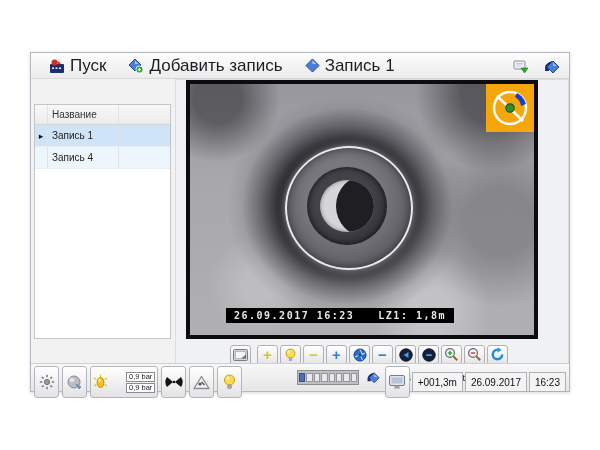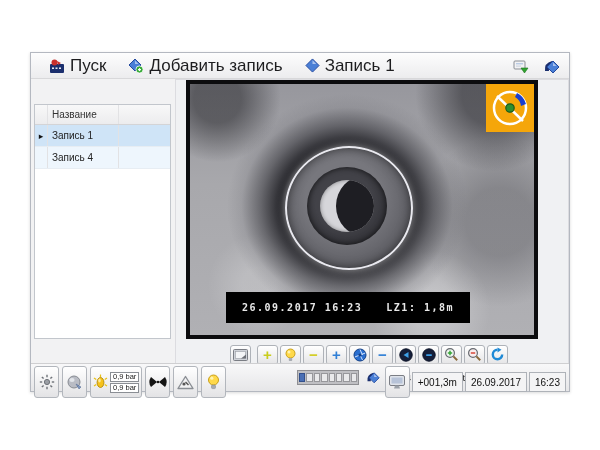--- a/index.html
+++ b/index.html
@@ -62,39 +62,39 @@
     background:radial-gradient(circle at 46% 42%, #77777d 0 40%, #5b5b61 75%, #4c4c52);
     box-shadow:0 0 8px rgba(255,255,255,.55), inset 0 0 10px rgba(0,0,0,.5);}
   .v-bore{position:absolute;left:calc(45.5% - 40px);top:calc(48.5% - 39px);width:80px;height:78px;
     border-radius:50%;background:radial-gradient(circle at 45% 42%, #424248 0 45%, #2c2c31 85%);
     box-shadow:inset 0 0 6px rgba(0,0,0,.7);}
   .v-hole{position:absolute;left:calc(45.5% - 27px);top:calc(48.5% - 26px);width:54px;height:52px;
     border-radius:50%;background:#d6d6da;overflow:hidden;box-shadow:inset 0 0 4px rgba(0,0,0,.4);}
   .v-hole::after{content:"";position:absolute;left:16px;top:-4px;width:56px;height:60px;
     border-radius:50%;background:#1e1e23;}
   .v-badge{position:absolute;right:0;top:0;width:48px;height:48px;}
-  .v-overlay{position:absolute;left:36px;bottom:12px;height:31px;background:#000;
-    display:flex;align-items:center;gap:24px;padding:0 16px;
+  .v-overlay{position:absolute;left:36px;bottom:12px;height:15px;background:#000;
+    display:flex;align-items:center;gap:24px;padding:0 8px;
     font-family:"DejaVu Sans Mono",monospace;font-size:10px;font-weight:bold;color:#e8e8e8;
     letter-spacing:1.5px;white-space:nowrap;}
   
   .tb-video{position:absolute;left:199px;top:291px;height:21px;display:flex;gap:2px;align-items:center;}
   .vbtn{width:21px;height:20px;border:1px solid #aeb2b8;border-radius:3px;box-sizing:border-box;
     background:linear-gradient(#ffffff,#e4e4e6);display:flex;align-items:center;justify-content:center;}
   .vbtn.first{margin-right:4px;}
   .glyph-plus-y{color:#c9cd1d;font-weight:bold;font-size:15px;line-height:1;}
   .glyph-min-y{color:#d2cc20;font-weight:bold;font-size:15px;line-height:1;}
   .glyph-plus-b{color:#2f7fd6;font-weight:bold;font-size:15px;line-height:1;}
   .glyph-min-b{color:#2f7fd6;font-weight:bold;font-size:15px;line-height:1;}
   
   .statusbar{position:absolute;left:0;right:0;bottom:0;height:27px;border-top:1px solid #cfcfd1;
     background:linear-gradient(#f8f8f9,#e6e6e8);}
   .sb-left{position:absolute;left:3px;top:2px;display:flex;gap:3px;align-items:center;}
   .sbtn{height:32px;min-width:25px;border:1px solid #b2b6bc;border-radius:3px;box-sizing:border-box;
-    background:linear-gradient(#ffffff,#e3e3e5);display:flex;align-items:center;justify-content:center;padding:0 2px;gap:2px;}
+    background:linear-gradient(#ffffff,#e3e3e5);display:flex;align-items:center;justify-content:center;padding:0 2px;gap:18px;}
   .press-stack{display:flex;flex-direction:column;gap:1px;}
   .press-box{border:1px solid #8a8e94;background:#fff;font-size:7.5px;line-height:8px;
     padding:0 2px;color:#222;white-space:nowrap;}
   .sb-mid{position:absolute;left:266px;top:2px;height:22px;display:flex;align-items:center;gap:6px;}
   .filmstrip{width:62px;height:15px;border:1px solid #8e8e92;background:#bfbfc3;
     display:flex;gap:1px;padding:2px 1px;box-sizing:border-box;}
   .fcell{flex:1;background:#e9e9eb;border:1px solid #97979b;}
   .fcell.active{background:#4a6fb5;border-color:#33508c;}
   .codec{font-size:9.5px;color:#222;white-space:nowrap;}
   .sb-right{position:absolute;right:3px;top:2px;display:flex;gap:2px;align-items:center;}

